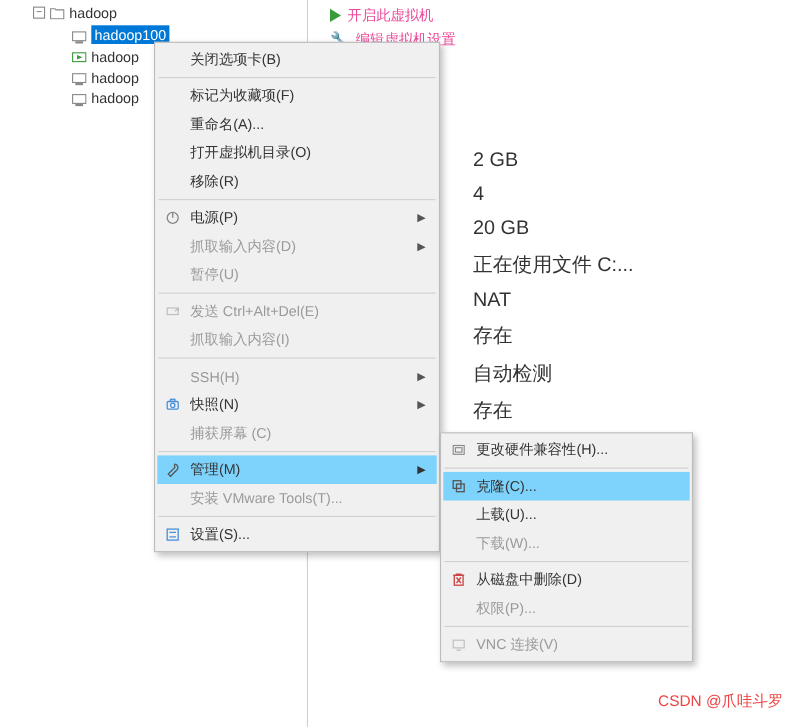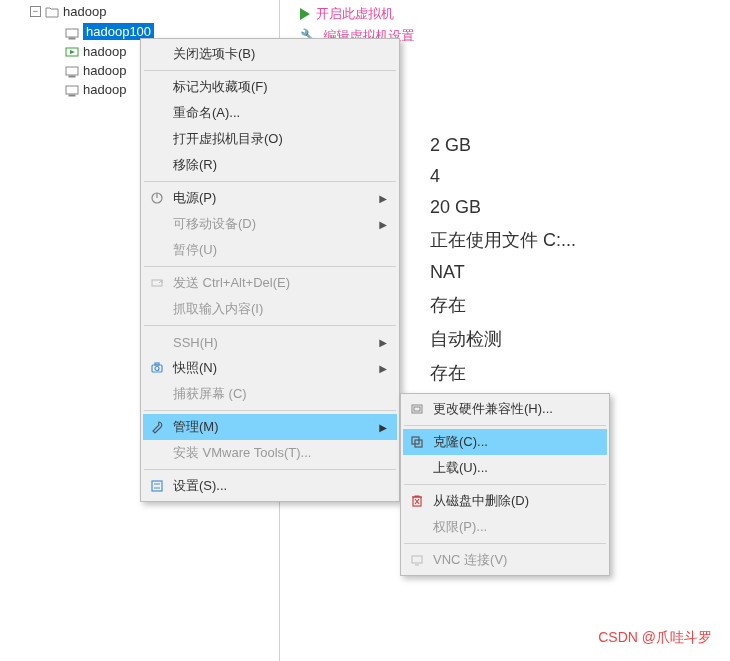--- a/index.html
+++ b/index.html
@@ -22,21 +22,21 @@
     .play-icon { width: 0; height: 0; border-left: 10px solid #3a9b3a; border-top: 6px solid transparent; border-bottom: 6px solid transparent; }
     .edit-icon { color: #e67817; font-size: 14px; }
     .link-text { color: #ec4899; }
     .extra-text { color: #0066cc; padding: 2px 0 0 24px; }
     
     .specs { position: absolute; left: 430px; top: 130px; font-size: 18px; }
     .spec-row { padding: 5px 0; }
     
     .ctxmenu { position: absolute; background: #f0f0f0; border: 1px solid #bcbcbc; box-shadow: 3px 3px 6px rgba(0,0,0,0.25); padding: 2px; font-size: 13px; }
     .menu1 { left: 140px; top: 38px; width: 260px; }
-    .menu2 { left: 400px; top: 393px; width: 210px; }
+    .menu2 { left: 400px; top: 393px; width: 230px; }
     .menu-item { display: flex; align-items: center; height: 26px; padding: 0 22px 0 30px; position: relative; cursor: default; }
     .menu-item.disabled { color: #9a9a9a; }
     .menu-item.highlight { background: #7dd3fc; }
     .menu-item .arrow { position: absolute; right: 10px; font-size: 10px; color: #555; }
     .menu-item.highlight .arrow { color: #333; }
     .menu-sep { height: 1px; background: #d0d0d0; margin: 3px 1px; }
     .menu-icon { position: absolute; left: 6px; width: 16px; height: 16px; display: flex; align-items: center; justify-content: center; color: #888; }
     .menu-icon svg { width: 14px; height: 14px; }
     
     .watermark { position: absolute; right: 18px; bottom: 14px; color: #ef4444; font-size: 14px; }
@@ -132,21 +132,21 @@
     <span class="menu-icon">
         <svg viewBox="0 0 14 14" fill="none" stroke="#888" stroke-width="1.2">
           <circle cx="7" cy="7" r="5"></circle>
           <line x1="7" y1="2" x2="7" y2="7"></line>
         </svg>
       </span>
     <span>电源(P)</span>
       <span class="arrow">▶</span>
   </div>
   <div class="menu-item disabled">
-      <span>可移动设备(D)</span>
+      <span>抓取输入内容(D)</span>
       <span class="arrow">▶</span>
     </div>
   <div class="menu-item disabled">
       <span>暂停(U)</span>
     </div>
   <div class="menu-sep"></div>
   <div class="menu-item disabled">
     <span class="menu-icon">
         <svg viewBox="0 0 14 14" fill="none" stroke="#bbb">
           <rect x="2" y="4" width="10" height="6"></rect>
@@ -217,20 +217,23 @@
     <span class="menu-icon">
         <svg viewBox="0 0 14 14" fill="none" stroke="#555" stroke-width="1.2">
           <rect x="2" y="2" width="7" height="7"></rect>
           <rect x="5" y="5" width="7" height="7"></rect>
         </svg>
       </span>
     <span>克隆(C)...</span>
   </div>
   <div class="menu-item">
       <span>上载(U)...</span>
+    </div>
+  <div class="menu-item disabled">
+      <span>下载(W)...</span>
     </div>
   <div class="menu-sep"></div>
   <div class="menu-item">
     <span class="menu-icon">
         <svg viewBox="0 0 14 14" fill="none" stroke="#c44" stroke-width="1.2">
           <rect x="3" y="3" width="8" height="9"></rect>
           <path d="M5 3V2h4v1M2 3h10"></path>
           <line x1="5" y1="5" x2="9" y2="10"></line>
           <line x1="9" y1="5" x2="5" y2="10"></line>
         </svg>

